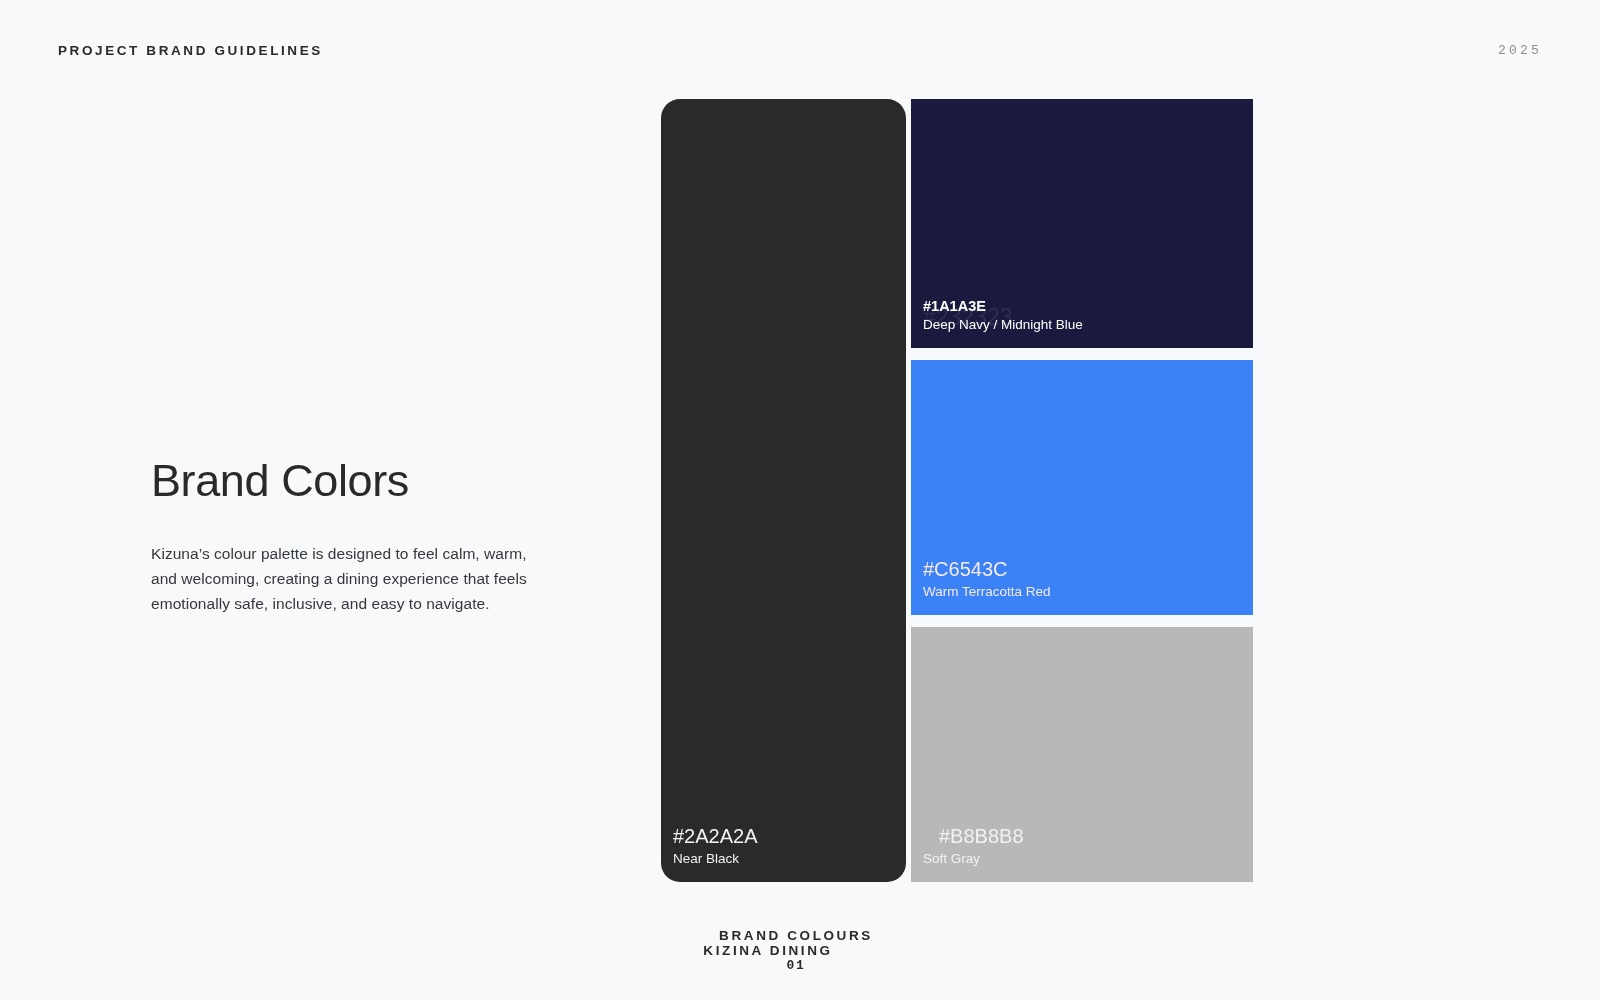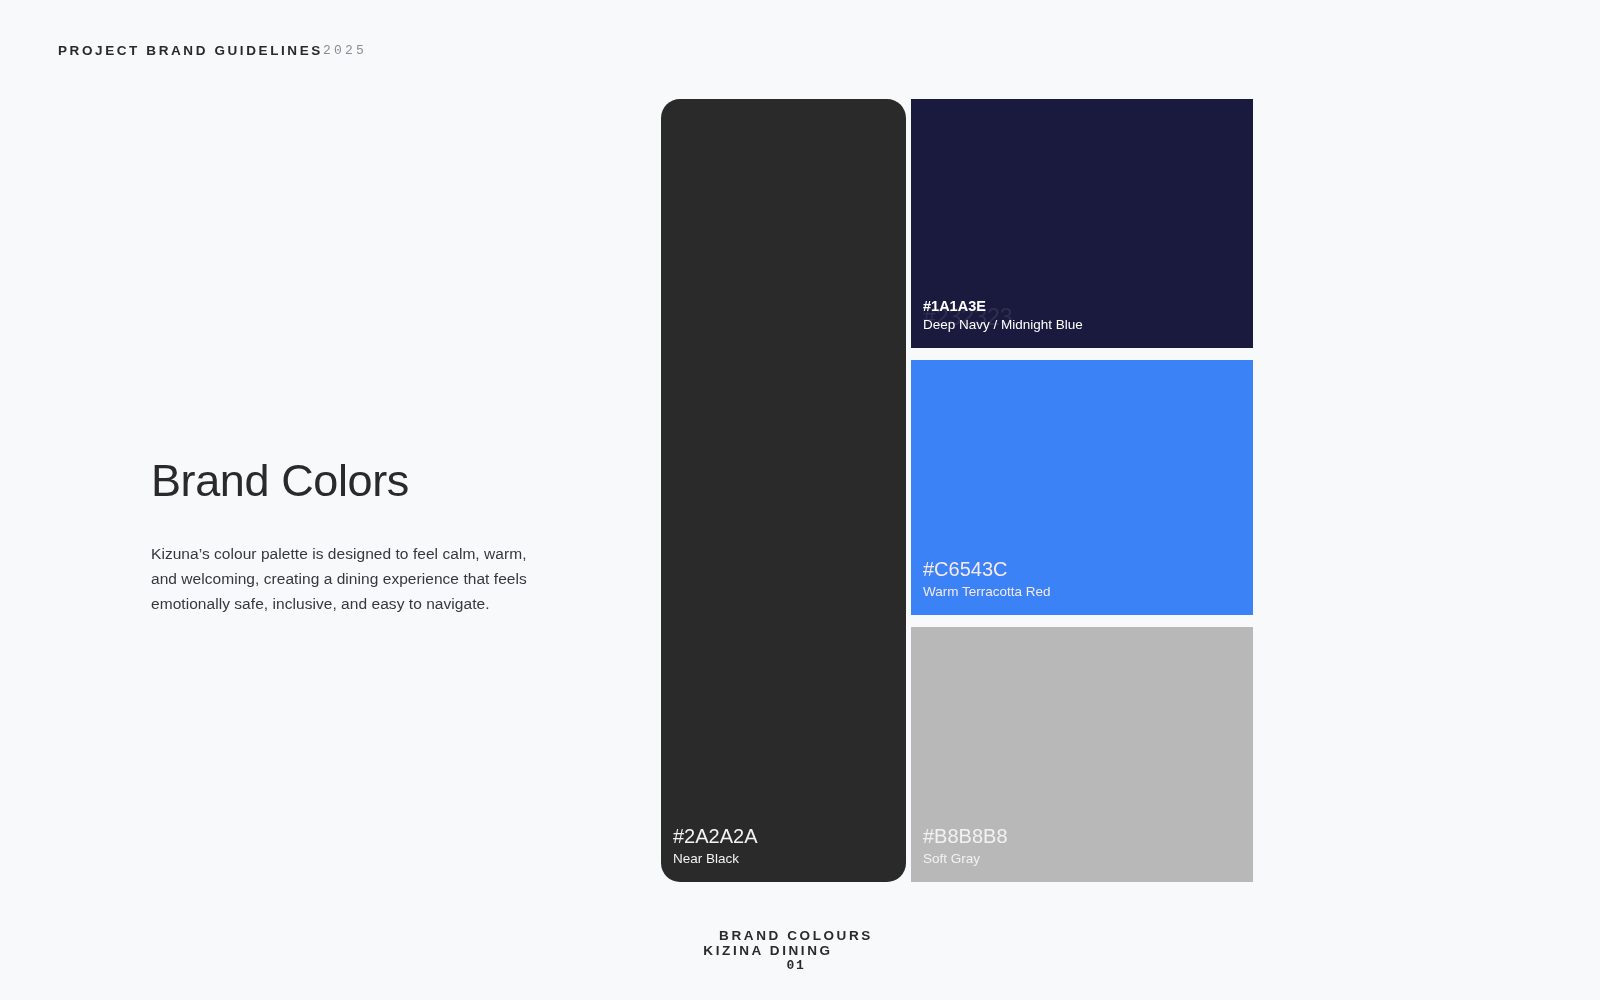--- a/index.html
+++ b/index.html
@@ -15,20 +15,21 @@
     background:#f8f9fa;
   }
 
   
   .header {
     position:absolute;
     top:36px; left:58px; right:58px;
     height:28px;
     display:flex;
     align-items:center;
+    justify-content:space-between;
   }
   .header-title {
     font-size:13.5px;
     font-weight:bold;
     letter-spacing:2.6px;
     color:#2a2a2a;
     white-space:nowrap;
   }
   .header-year {
     font-family:Liberation Mono, monospace;
@@ -191,21 +192,21 @@
 
       <div class="swatch" style="background:#3b82f6;">
         <div class="swatch-caption cap-lg">
           <span class="swatch-hex" style="color:#f7eae6;">#C6543C</span>
           <span class="swatch-name" style="color:#f7eae6;">Warm Terracotta Red</span>
         </div>
       </div>
 
       <div class="swatch" style="background:#b8b8b8;">
         <div class="swatch-caption cap-lg">
-          <span class="swatch-hex" style="color:#f2f2f2;">#B8B8B8</span>
+          <span class="swatch-hex" style="color:#f2f2f2;margin-left:16px;">#B8B8B8</span>
           <span class="swatch-name" style="color:#f2f2f2;">Soft Gray</span>
         </div>
       </div>
 
     </div>
   </div>
 
   <div class="footer">
     <div class="footer-left">BRAND COLOURS</div>
     <div class="footer-center">KIZINA DINING</div>

